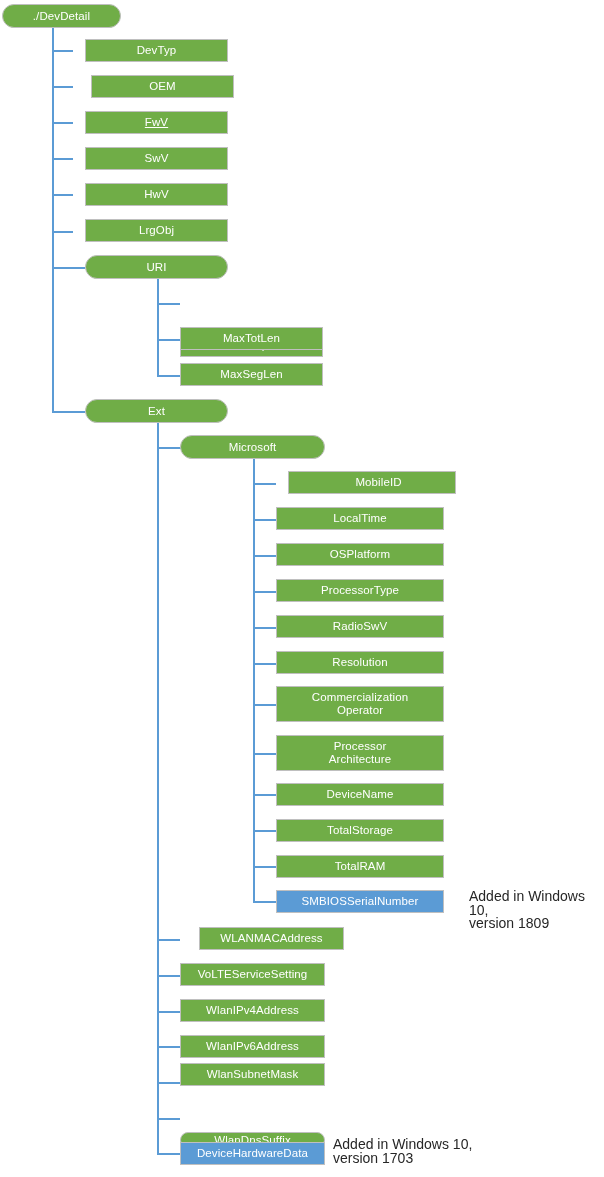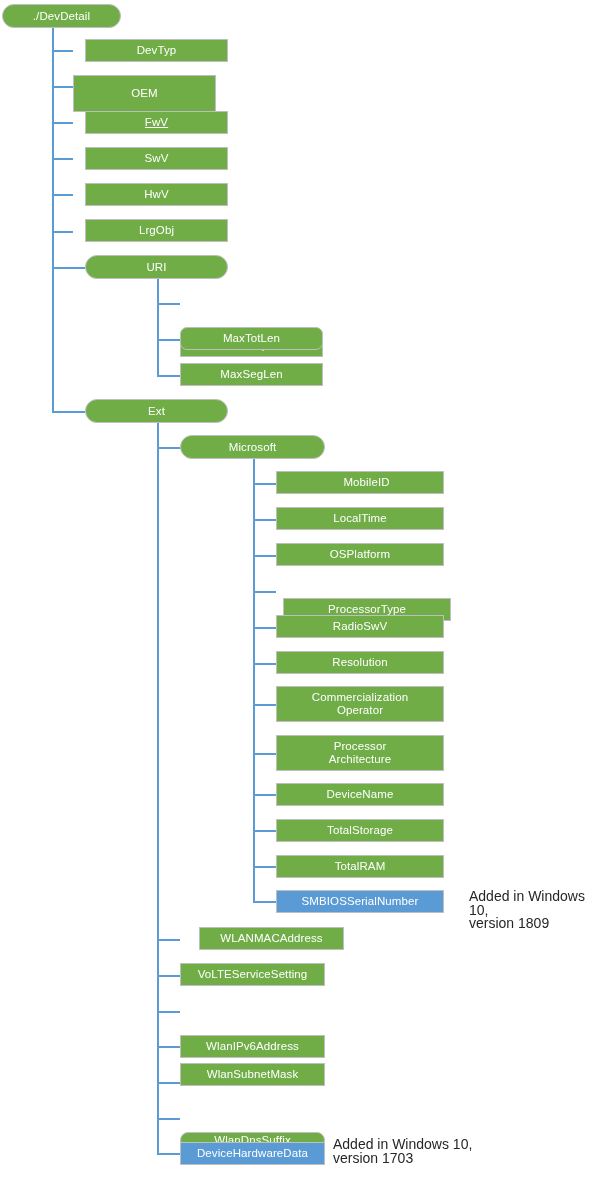--- a/index.html
+++ b/index.html
@@ -99,44 +99,45 @@
   <div class="connector h" style="left:253px; top:704px; width:23px;"></div>
   <div class="connector h" style="left:253px; top:753px; width:23px;"></div>
   <div class="connector h" style="left:253px; top:794px; width:23px;"></div>
   <div class="connector h" style="left:253px; top:830px; width:23px;"></div>
   <div class="connector h" style="left:253px; top:866px; width:23px;"></div>
   <div class="connector h" style="left:253px; top:901px; width:23px;"></div>
 
   <div class="node pill" style="left:2px; top:4px; width:119px; height:24px;">./DevDetail</div>
 
   <div class="node" style="left:85px; top:39px; width:143px; height:23px;">DevTyp</div>
-  <div class="node" style="left:73px; top:75px; width:143px; height:37px;">OEM</div>
+  <div class="node" style="left:91px; top:75px; width:143px; height:23px;">OEM</div>
   <div class="node" style="left:85px; top:111px; width:143px; height:23px;text-decoration:underline;">FwV</div>
   <div class="node" style="left:85px; top:147px; width:143px; height:23px;">SwV</div>
   <div class="node" style="left:85px; top:183px; width:143px; height:23px;">HwV</div>
   <div class="node" style="left:85px; top:219px; width:143px; height:23px;">LrgObj</div>
   <div class="node pill" style="left:85px; top:255px; width:143px; height:24px;">URI</div>
   <div class="node pill" style="left:85px; top:399px; width:143px; height:24px;">Ext</div>
 
   <div class="node" style="left:180px; top:291px; width:143px; height:23px;margin-top:43px;">MaxDepth</div>
-  <div class="node" style="left:180px; top:327px; width:143px; height:23px;border-radius:7px;">MaxTotLen</div>
+  <div class="node" style="left:180px; top:327px; width:143px; height:23px;">MaxTotLen</div>
   <div class="node" style="left:180px; top:363px; width:143px; height:23px;">MaxSegLen</div>
 
   <div class="node pill" style="left:180px; top:435px; width:145px; height:24px;">Microsoft</div>
   <div class="node" style="left:180px; top:927px; width:145px; height:23px;margin-left:19px;">WLANMACAddress</div>
   <div class="node" style="left:180px; top:963px; width:145px; height:23px;">VoLTEServiceSetting</div>
+  <div class="node" style="left:180px; top:999px; width:145px; height:23px;">WlanIPv4Address</div>
   <div class="node" style="left:180px; top:1035px; width:145px; height:23px;">WlanIPv6Address</div>
   <div class="node" style="left:180px; top:1132px; width:145px; height:16px;border-radius:9px;">WlanDnsSuffix</div>
   <div class="node" style="left:180px; top:1063px; width:145px; height:23px;">WlanSubnetMask</div>
   <div class="node blue" style="left:180px; top:1142px; width:145px; height:23px;">DeviceHardwareData</div>
 
-  <div class="node" style="left:276px; top:471px; width:168px; height:23px;padding-left:16px;">MobileID</div>
+  <div class="node" style="left:288px; top:471px; width:168px; height:23px;padding-left:16px;">MobileID</div>
   <div class="node" style="left:276px; top:507px; width:168px; height:23px;">LocalTime</div>
   <div class="node" style="left:276px; top:543px; width:168px; height:23px;">OSPlatform</div>
-  <div class="node" style="left:283px; top:579px; width:168px; height:23px;margin-top:19px;">ProcessorType</div>
+  <div class="node" style="left:276px; top:579px; width:168px; height:23px;">ProcessorType</div>
   <div class="node" style="left:276px; top:615px; width:168px; height:23px;">RadioSwV</div>
   <div class="node" style="left:276px; top:651px; width:168px; height:23px;">Resolution</div>
   <div class="node" style="left:276px; top:686px; width:168px; height:36px;">Commercialization
 Operator</div>
   <div class="node" style="left:276px; top:735px; width:168px; height:36px;">Processor
 Architecture</div>
   <div class="node" style="left:276px; top:783px; width:168px; height:23px;">DeviceName</div>
   <div class="node" style="left:276px; top:819px; width:168px; height:23px;">TotalStorage</div>
   <div class="node" style="left:276px; top:855px; width:168px; height:23px;">TotalRAM</div>
   <div class="node blue" style="left:276px; top:890px; width:168px; height:23px;">SMBIOSSerialNumber</div>

